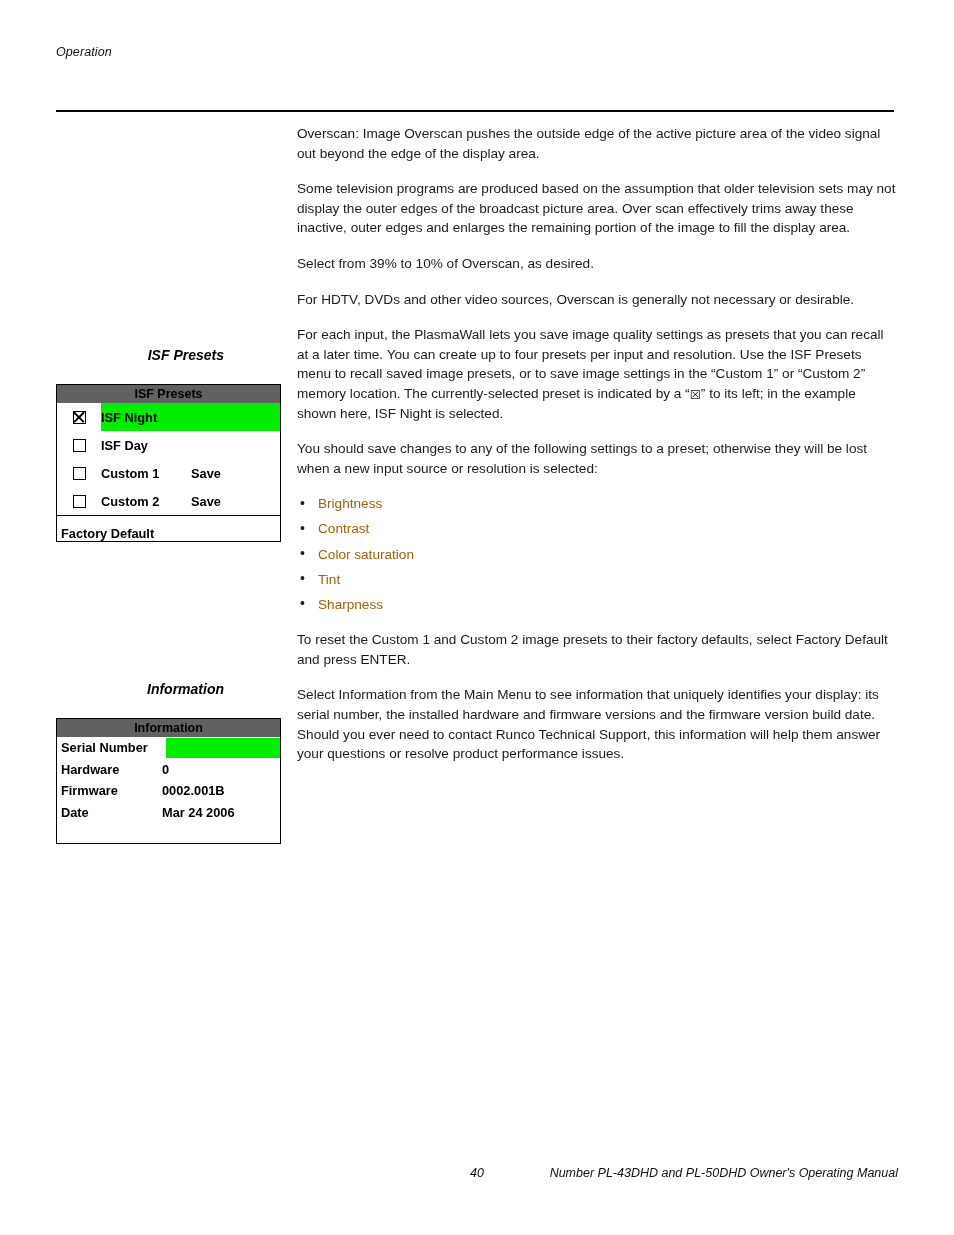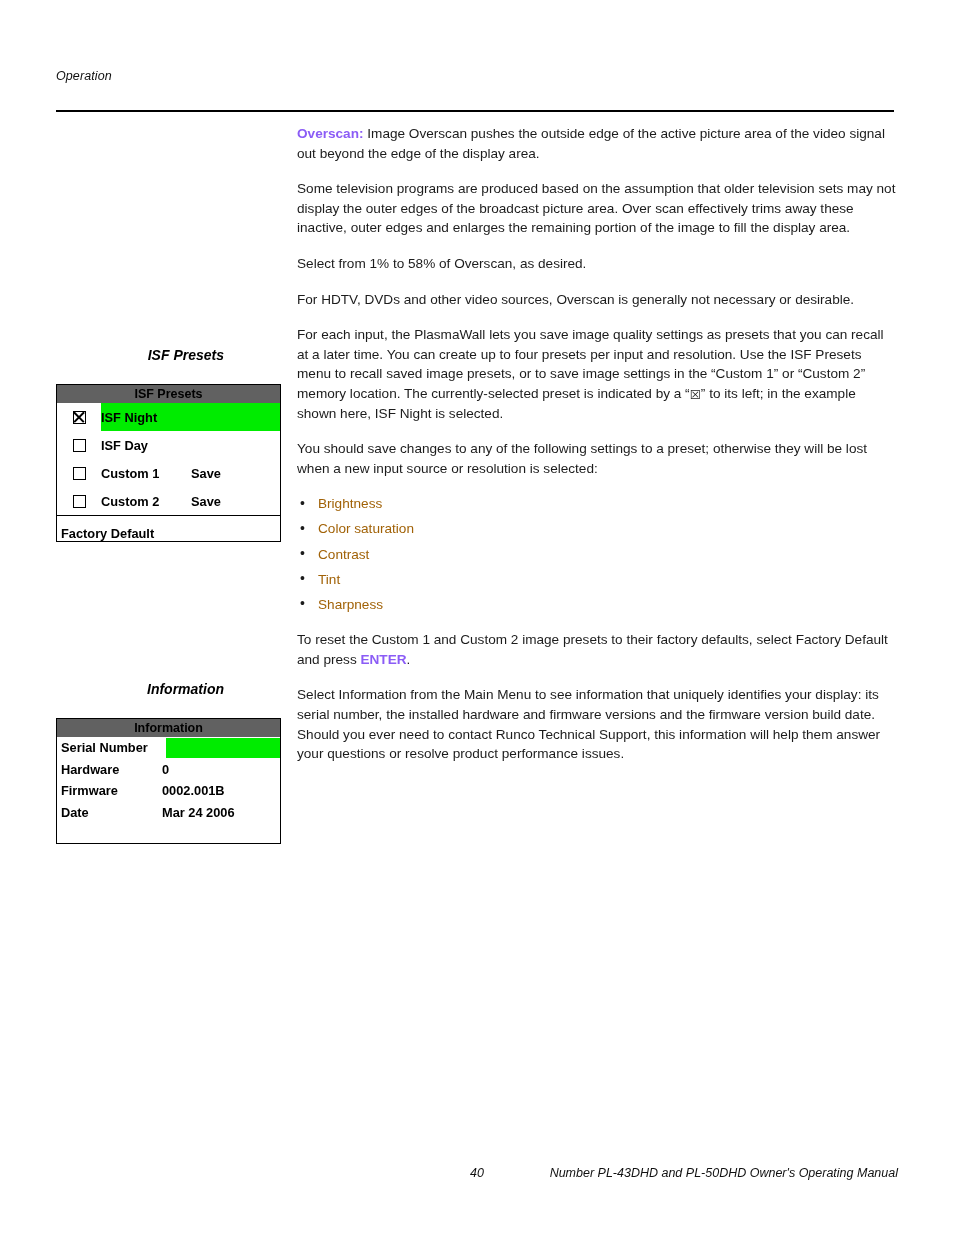--- a/index.html
+++ b/index.html
@@ -18,21 +18,20 @@
 
   
   .running-head {
     position: absolute;
     left: 56px;
     top: 45px;
     font-style: italic;
     font-size: 12.5px;
     color: #111111;
     letter-spacing: 0.1px;
-    margin-top: 24px;
   }
   .head-rule {
     position: absolute;
     left: 56px;
     top: 110px;
     width: 838px;
     height: 2px;
     background: #000000;
   }
 
@@ -58,21 +57,21 @@
     width: 600px;
   }
   .para {
     font-size: 13.6px;
     line-height: 19.6px;
     color: #1c1c1c;
     margin: 0 0 16px 0;
     text-align: left;
   }
   .para.tight { }
-  .para b { font-weight: bold; color: #8b5cf6; }
+  .para b { font-weight: normal; color: #0f172a; }
 
   .bullets {
     list-style: none;
     margin: 0 0 16px 0;
     padding: 0;
   }
   .bullets li {
     font-size: 13.6px;
     line-height: 19.6px;
     color: #a16207;
@@ -263,32 +262,32 @@
 
 <div class="margin-head" id="isf-margin-head">ISF Presets</div>
 <div class="margin-head" id="info-margin-head">Information</div>
 
 <div class="body-col">
 
   <p class="para"><b>Overscan:</b><span> Image Overscan pushes the outside edge of the active picture area of the video signal out beyond the edge of the display area.</span></p>
 
   <p class="para">Some television programs are produced based on the assumption that older television sets may not display the outer edges of the broadcast picture area. Over scan effectively trims away these inactive, outer edges and enlarges the remaining portion of the image to fill the display area.</p>
 
-  <p class="para">Select from 1% to 58% of Overscan, as desired.</p>
+  <p class="para">Select from 39% to 10% of Overscan, as desired.</p>
 
   <p class="para">For HDTV, DVDs and other video sources, Overscan is generally not necessary or desirable.</p>
 
   <p class="para"><span>For each input, the PlasmaWall lets you save image quality settings as presets that you can recall at a later time. You can create up to four presets per input and resolution. Use the ISF Presets menu to recall saved image presets, or to save image settings in the “Custom 1” or “Custom 2” memory location. The currently-selected preset is indicated by a “</span><span class="boxglyph">☒</span><span>” to its left; in the example shown here, ISF Night is selected.</span></p>
 
   <p class="para tight">You should save changes to any of the following settings to a preset; otherwise they will be lost when a new input source or resolution is selected:</p>
 
   <ul class="bullets">
     <li>Brightness</li>
+    <li>Contrast</li>
     <li>Color saturation</li>
-    <li>Contrast</li>
     <li>Tint</li>
     <li>Sharpness</li>
   </ul>
 
   <p class="para"><span>To reset the Custom 1 and Custom 2 image presets to their factory defaults, select Factory Default and press </span><b>ENTER</b><span>.</span></p>
 
   <p class="para">Select Information from the Main Menu to see information that uniquely identifies your display: its serial number, the installed hardware and firmware versions and the firmware version build date. Should you ever need to contact Runco Technical Support, this information will help them answer your questions or resolve product performance issues.</p>
 </div>
 
 <div class="osd" id="osd-isf">

